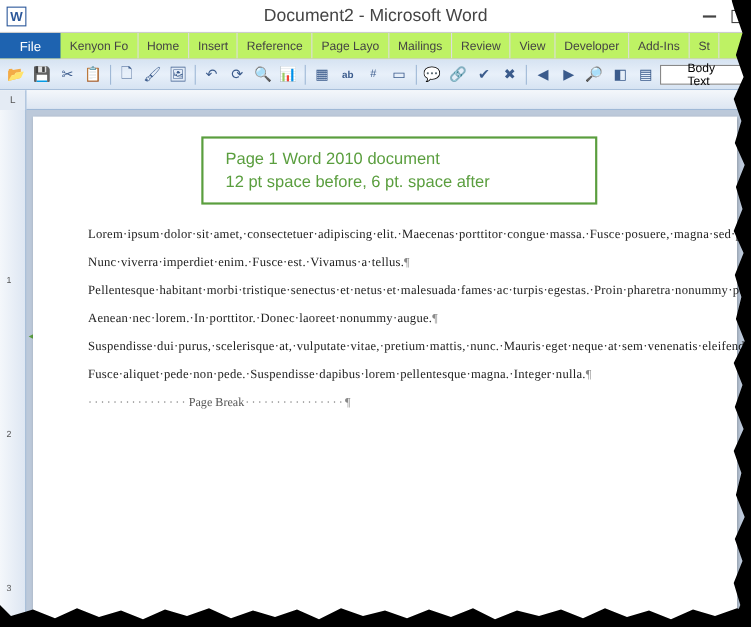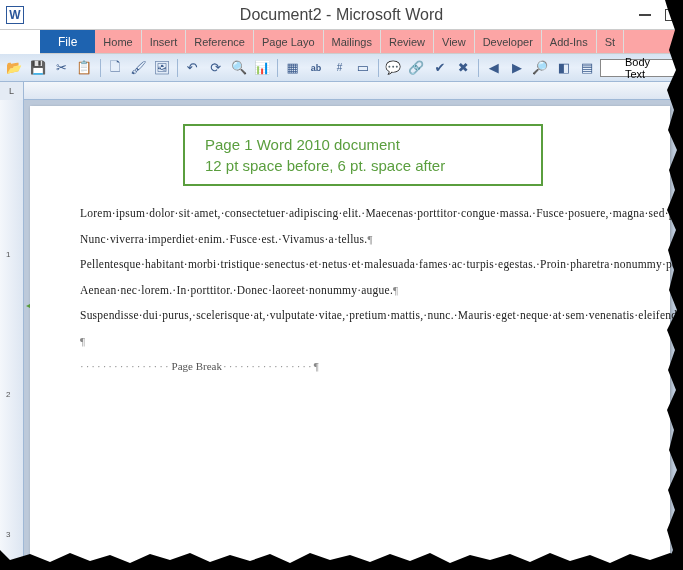--- a/index.html
+++ b/index.html
@@ -5,21 +5,21 @@
 * { margin: 0; padding: 0; box-sizing: border-box; }
 body { font-family: "Segoe UI", Tahoma, sans-serif; font-size: 11px; background: #fff; width: 683px; height: 570px; overflow: hidden; position: relative; }
 
 .titlebar { height: 30px; background: #fff; display: flex; align-items: center; padding: 0 6px; border-bottom: 1px solid #ccc; position: relative; }
 .app-icon { width: 18px; height: 18px; background: #fff; border: 1px solid #2b579a; display: flex; align-items: center; justify-content: center; color: #2b579a; font-weight: bold; font-size: 12px; }
 .title-text { position: absolute; left: 50%; transform: translateX(-50%); color: #444; font-size: 16px; }
 .win-controls { margin-left: auto; display: flex; gap: 14px; align-items: center; }
 .win-min { width: 12px; height: 2px; background: #444; }
 .win-max { width: 12px; height: 12px; border: 1.5px solid #444; background: #fff; }
 
-.menubar { height: 24px; display: flex; align-items: stretch; background: #fca5a5; border-bottom: 1px solid #ccc; margin-left: 40px; }
+.menubar { height: 24px; display: flex; align-items: stretch; background: #bef264; border-bottom: 1px solid #ccc; }
 .file-tab { background: #1e63b0; color: #fff; padding: 0 18px; display: flex; align-items: center; font-size: 12px; }
 .menu-item { padding: 0 8px; display: flex; align-items: center; border-right: 1px solid #ddd; color: #444; font-size: 11px; white-space: nowrap; overflow: hidden; }
 
 .toolbar { height: 28px; background: repeating-linear-gradient(0deg, #d6e3f2, #e8f0fa 50%, #d6e3f2); display: flex; align-items: center; padding: 0 4px; gap: 2px; border-bottom: 1px solid #9fb8d6; }
 .tool-btn { width: 22px; height: 22px; border: 1px solid transparent; border-radius: 2px; display: flex; align-items: center; justify-content: center; font-size: 13px; color: #3b5b8c; }
 .tool-sep { width: 1px; height: 18px; background: #9fb8d6; margin: 0 2px; }
 .style-box { margin-left: auto; background: #fff; border: 1px solid #888; padding: 2px 24px; font-size: 11px; width: 80px; height: 18px; display: flex; align-items: center; }
 
 .ruler-h { height: 18px; background: linear-gradient(#f4f7fb,#dde6f2); border-bottom: 1px solid #9fb8d6; display: flex; }
 .ruler-h-corner { width: 24px; height: 18px; background: #e4ebf4; border-right: 1px solid #9fb8d6; display: flex; align-items: center; justify-content: center; font-size: 9px; color: #555; }
@@ -56,20 +56,21 @@
   <div class="app-icon">W</div>
   <div class="title-text">Document2 - Microsoft Word</div>
   <div class="win-controls">
     <div class="win-min"></div>
     <div class="win-max"></div>
   </div>
 </div>
 
 <div class="menubar">
   <div class="file-tab">File</div>
+  <div class="menu-item">Kenyon Fo</div>
   <div class="menu-item">Home</div>
   <div class="menu-item">Insert</div>
   <div class="menu-item">Reference</div>
   <div class="menu-item">Page Layo</div>
   <div class="menu-item">Mailings</div>
   <div class="menu-item">Review</div>
   <div class="menu-item">View</div>
   <div class="menu-item">Developer</div>
   <div class="menu-item">Add-Ins</div>
   <div class="menu-item">St</div>
@@ -128,21 +129,21 @@
       <div class="callout">
         <div>Page 1 Word 2010 document</div>
         <div>12 pt space before, 6 pt. space after</div>
       </div>
       <div class="body-text">
         <p class="dot"><span>Lorem·ipsum·dolor·sit·amet,·consectetuer·adipiscing·elit.·Maecenas·porttitor·congue·massa.·Fusce·posuere,·magna·sed·pulvinar·ultricies,·purus·lectus·malesuada·libero,·sit·amet·commodo·magna·eros·quis·urna.</span></p>
         <p class="dot"><span>Nunc·viverra·imperdiet·enim.·Fusce·est.·Vivamus·a·tellus.</span><span class="pilcrow"></span></p>
         <p class="dot"><span>Pellentesque·habitant·morbi·tristique·senectus·et·netus·et·malesuada·fames·ac·turpis·egestas.·Proin·pharetra·nonummy·pede.·Mauris·et·orci.</span></p>
         <p class="dot"><span>Aenean·nec·lorem.·In·porttitor.·Donec·laoreet·nonummy·augue.</span><span class="pilcrow"></span></p>
         <p class="dot"><span>Suspendisse·dui·purus,·scelerisque·at,·vulputate·vitae,·pretium·mattis,·nunc.·Mauris·eget·neque·at·sem·venenatis·eleifend.·Ut·nonummy.</span></p>
-        <p class="dot"><span class="pilcrow"></span></p>
+        <p class="dot"><span>Fusce·aliquet·pede·non·pede.·Suspendisse·dapibus·lorem·pellentesque·magna.·Integer·nulla.</span><span class="pilcrow"></span></p>
         <div class="page-break">
           <span class="pb-dots">················</span>
           <span class="pb-label">Page Break</span>
           <span class="pb-dots">················</span>
           <span class="pilcrow"></span>
         </div>
       </div>
     </div>
   </div>
 </div>

